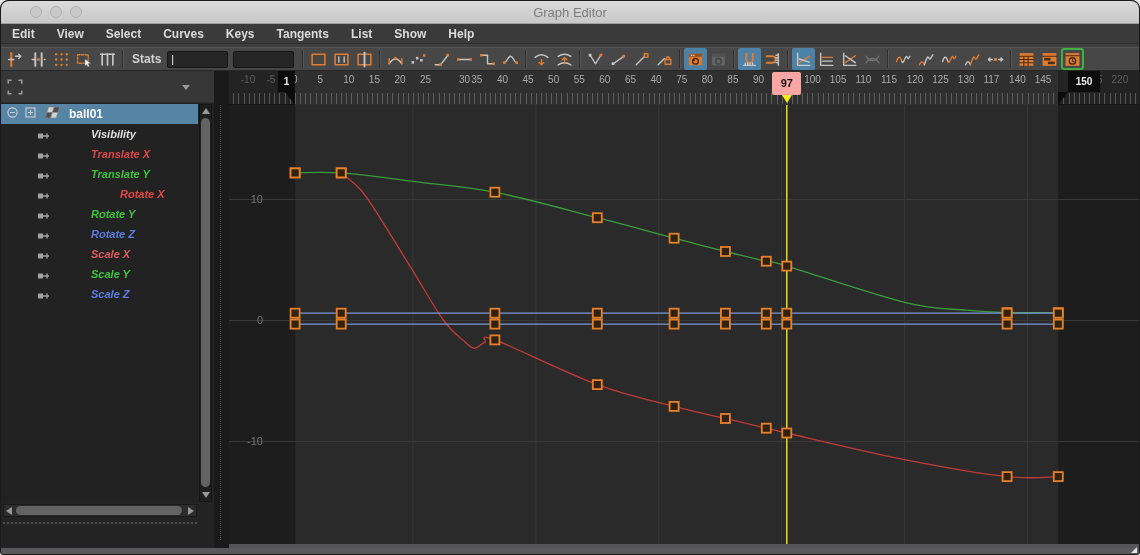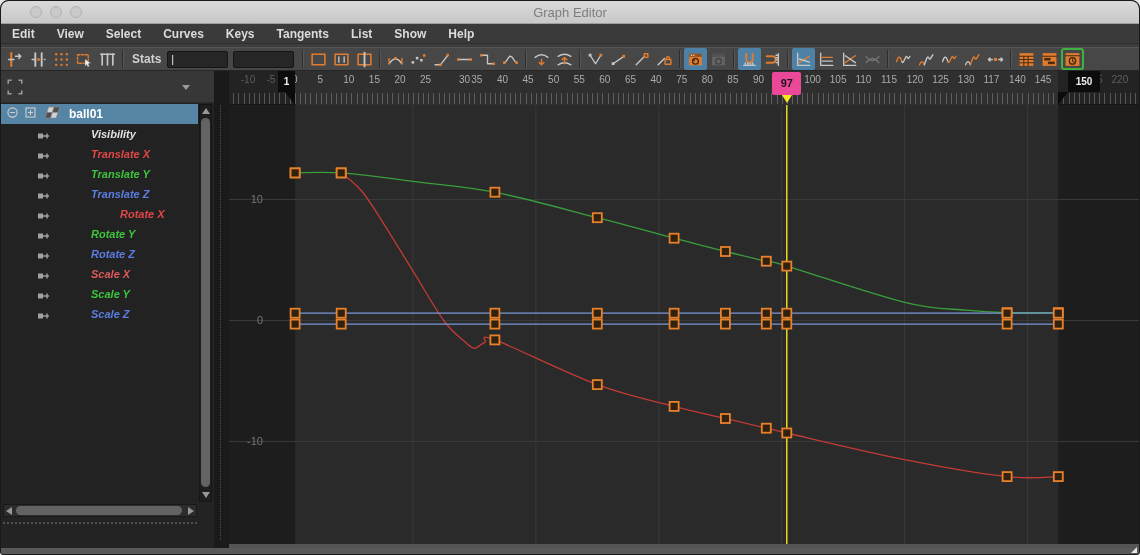--- a/index.html
+++ b/index.html
@@ -52,21 +52,21 @@
   .divider-line{position:absolute;left:6px;top:34px;bottom:10px;border-left:1px dotted #4d4d4d;}
   
   .graph-pane{position:absolute;left:228px;top:0;width:912px;height:100%;background:#232323;}
   .ruler{position:absolute;left:0;top:0;width:912px;height:34px;background:#232323;border-bottom:1px solid #161616;}
   .ruler-inrange{position:absolute;top:0;height:34px;background:#2f2f2f;}
   .ruler-ticks{position:absolute;left:0;right:0;top:22px;height:11px;background:repeating-linear-gradient(to right,rgba(170,170,170,.38) 0 1px,transparent 1px 5.122px);background-position-x:61px;}
   .ruler-label{position:absolute;top:3px;font-size:10px;color:#ababab;white-space:nowrap;}
   .ruler-label.dim{color:#5d5d5d;}
   .range-flag{position:absolute;top:0;height:21px;background:#0c0c0c;color:#f0f0f0;font-size:10px;font-weight:700;text-align:center;line-height:21px;z-index:3;}
   .flag-tri{position:absolute;top:21px;width:0;height:0;z-index:3;}
-  .cur-marker{position:absolute;top:1px;width:29px;height:23px;background:#ec4899;border-radius:2px;color:#141414;font-size:11px;font-weight:700;text-align:center;line-height:23px;z-index:4;}
+  .cur-marker{position:absolute;top:1px;width:29px;height:23px;background:#fca5a5;border-radius:2px;color:#141414;font-size:11px;font-weight:700;text-align:center;line-height:23px;z-index:4;}
   .cur-marker-tri{position:absolute;top:24px;width:0;height:0;border-left:5px solid transparent;border-right:5px solid transparent;border-top:8px solid #f6ea1c;z-index:4;}
   .graph-canvas{position:absolute;left:0;top:34px;width:912px;height:439px;}
   .graph-bottombar{position:absolute;left:0;bottom:0;width:912px;height:6px;background:#555;}
   
   .bottom-strip{position:absolute;left:0;bottom:0;width:100%;height:6px;background:#59595c;}
   .resize-grip{position:absolute;right:2px;bottom:1px;width:0;height:0;border-bottom:6px solid #e6e6e6;border-left:6px solid transparent;}
 </style>
 </head>
 <body>
 
@@ -474,28 +474,20 @@
               </svg></span>
             <span class="chan-label" style="color: rgb(224, 71, 71);">Translate X</span>
           </div>
           <div class="tree-row">
             <span class="plug"><svg viewBox="0 0 14 12" width="14" height="12">
                 <rect x="1" y="3.5" width="5" height="5" fill="#a2a2a2"></rect>
                 <path d="M6 6h6" stroke="#a2a2a2" stroke-width="1.4"></path>
                 <path d="M10 3.5v5" stroke="#a2a2a2" stroke-width="1.4"></path>
               </svg></span>
             <span class="chan-label" style="color: rgb(61, 197, 61);">Translate Y</span>
-          </div>
-          <div class="tree-row">
-            <span class="plug"><svg viewBox="0 0 14 12" width="14" height="12">
-                <rect x="1" y="3.5" width="5" height="5" fill="#a2a2a2"></rect>
-                <path d="M6 6h6" stroke="#a2a2a2" stroke-width="1.4"></path>
-                <path d="M10 3.5v5" stroke="#a2a2a2" stroke-width="1.4"></path>
-              </svg></span>
-            <span class="chan-label" style="color: rgb(91, 125, 226);">Translate Z</span>
           </div>
           <div class="tree-row">
             <span class="plug"><svg viewBox="0 0 14 12" width="14" height="12">
                 <rect x="1" y="3.5" width="5" height="5" fill="#a2a2a2"></rect>
                 <path d="M6 6h6" stroke="#a2a2a2" stroke-width="1.4"></path>
                 <path d="M10 3.5v5" stroke="#a2a2a2" stroke-width="1.4"></path>
               </svg></span>
             <span class="chan-label" style="color: rgb(224, 71, 71); margin-left: 29px;">Rotate X</span>
           </div>
           <div class="tree-row">

